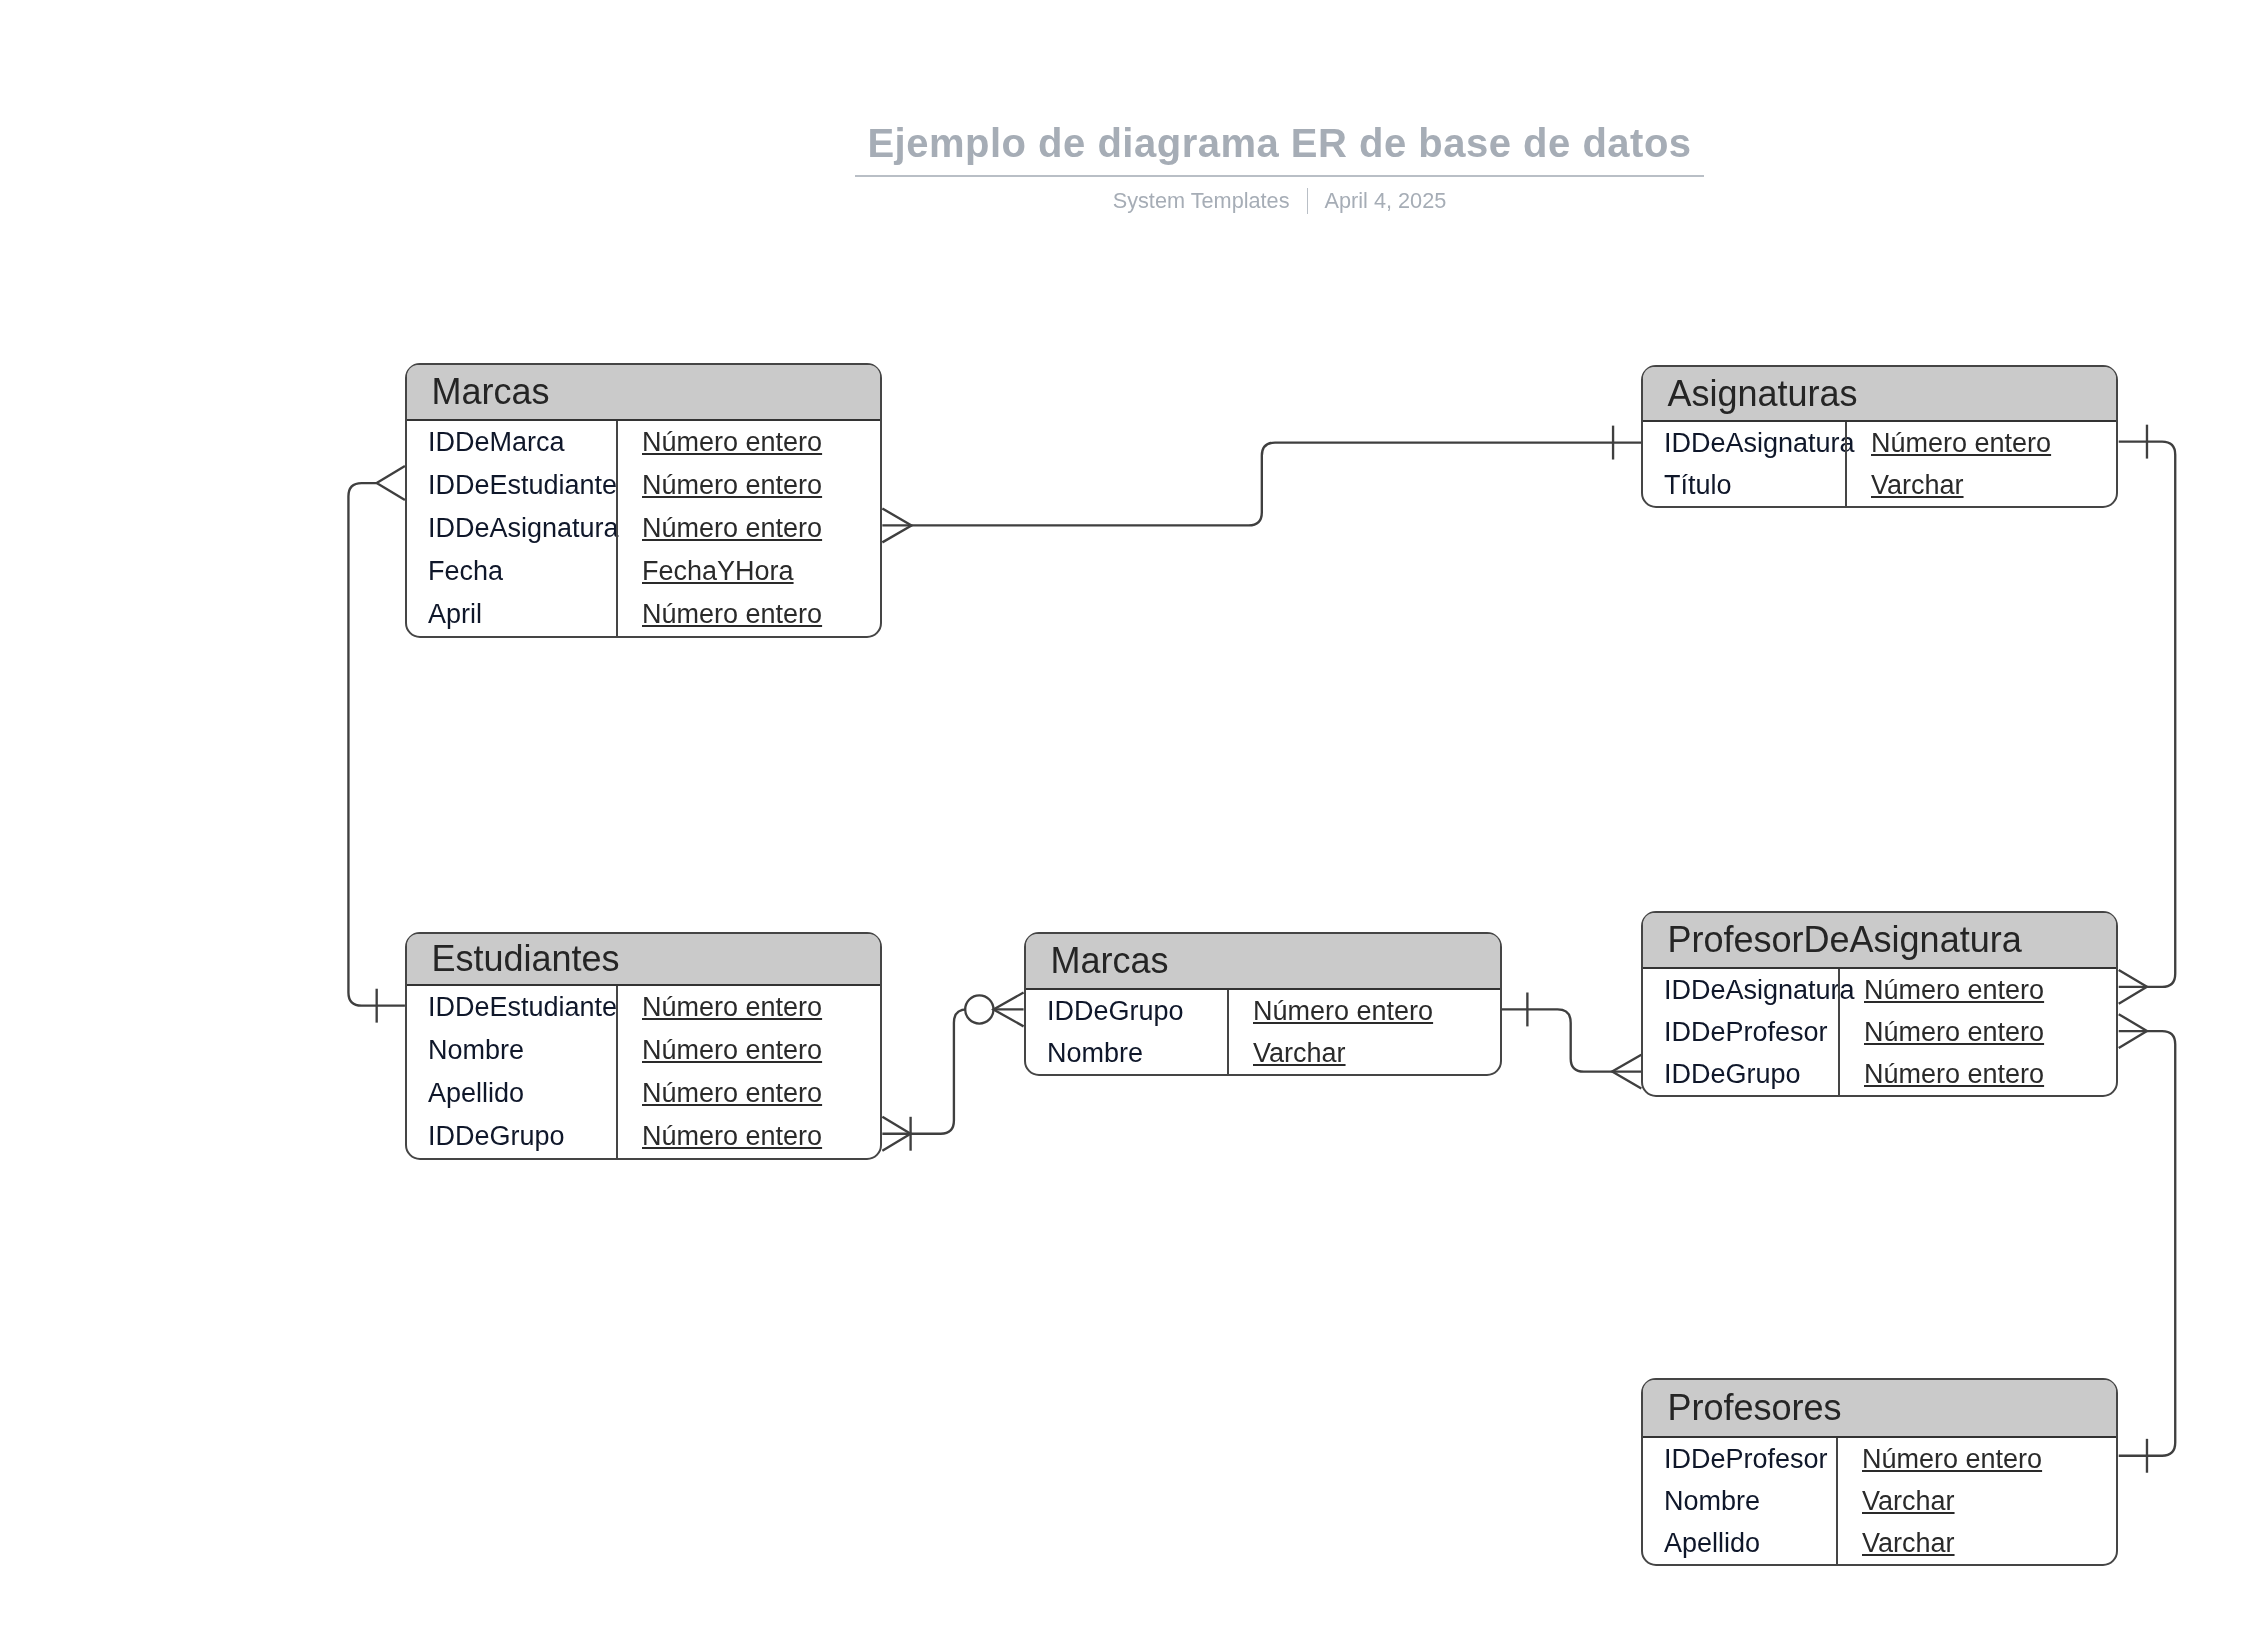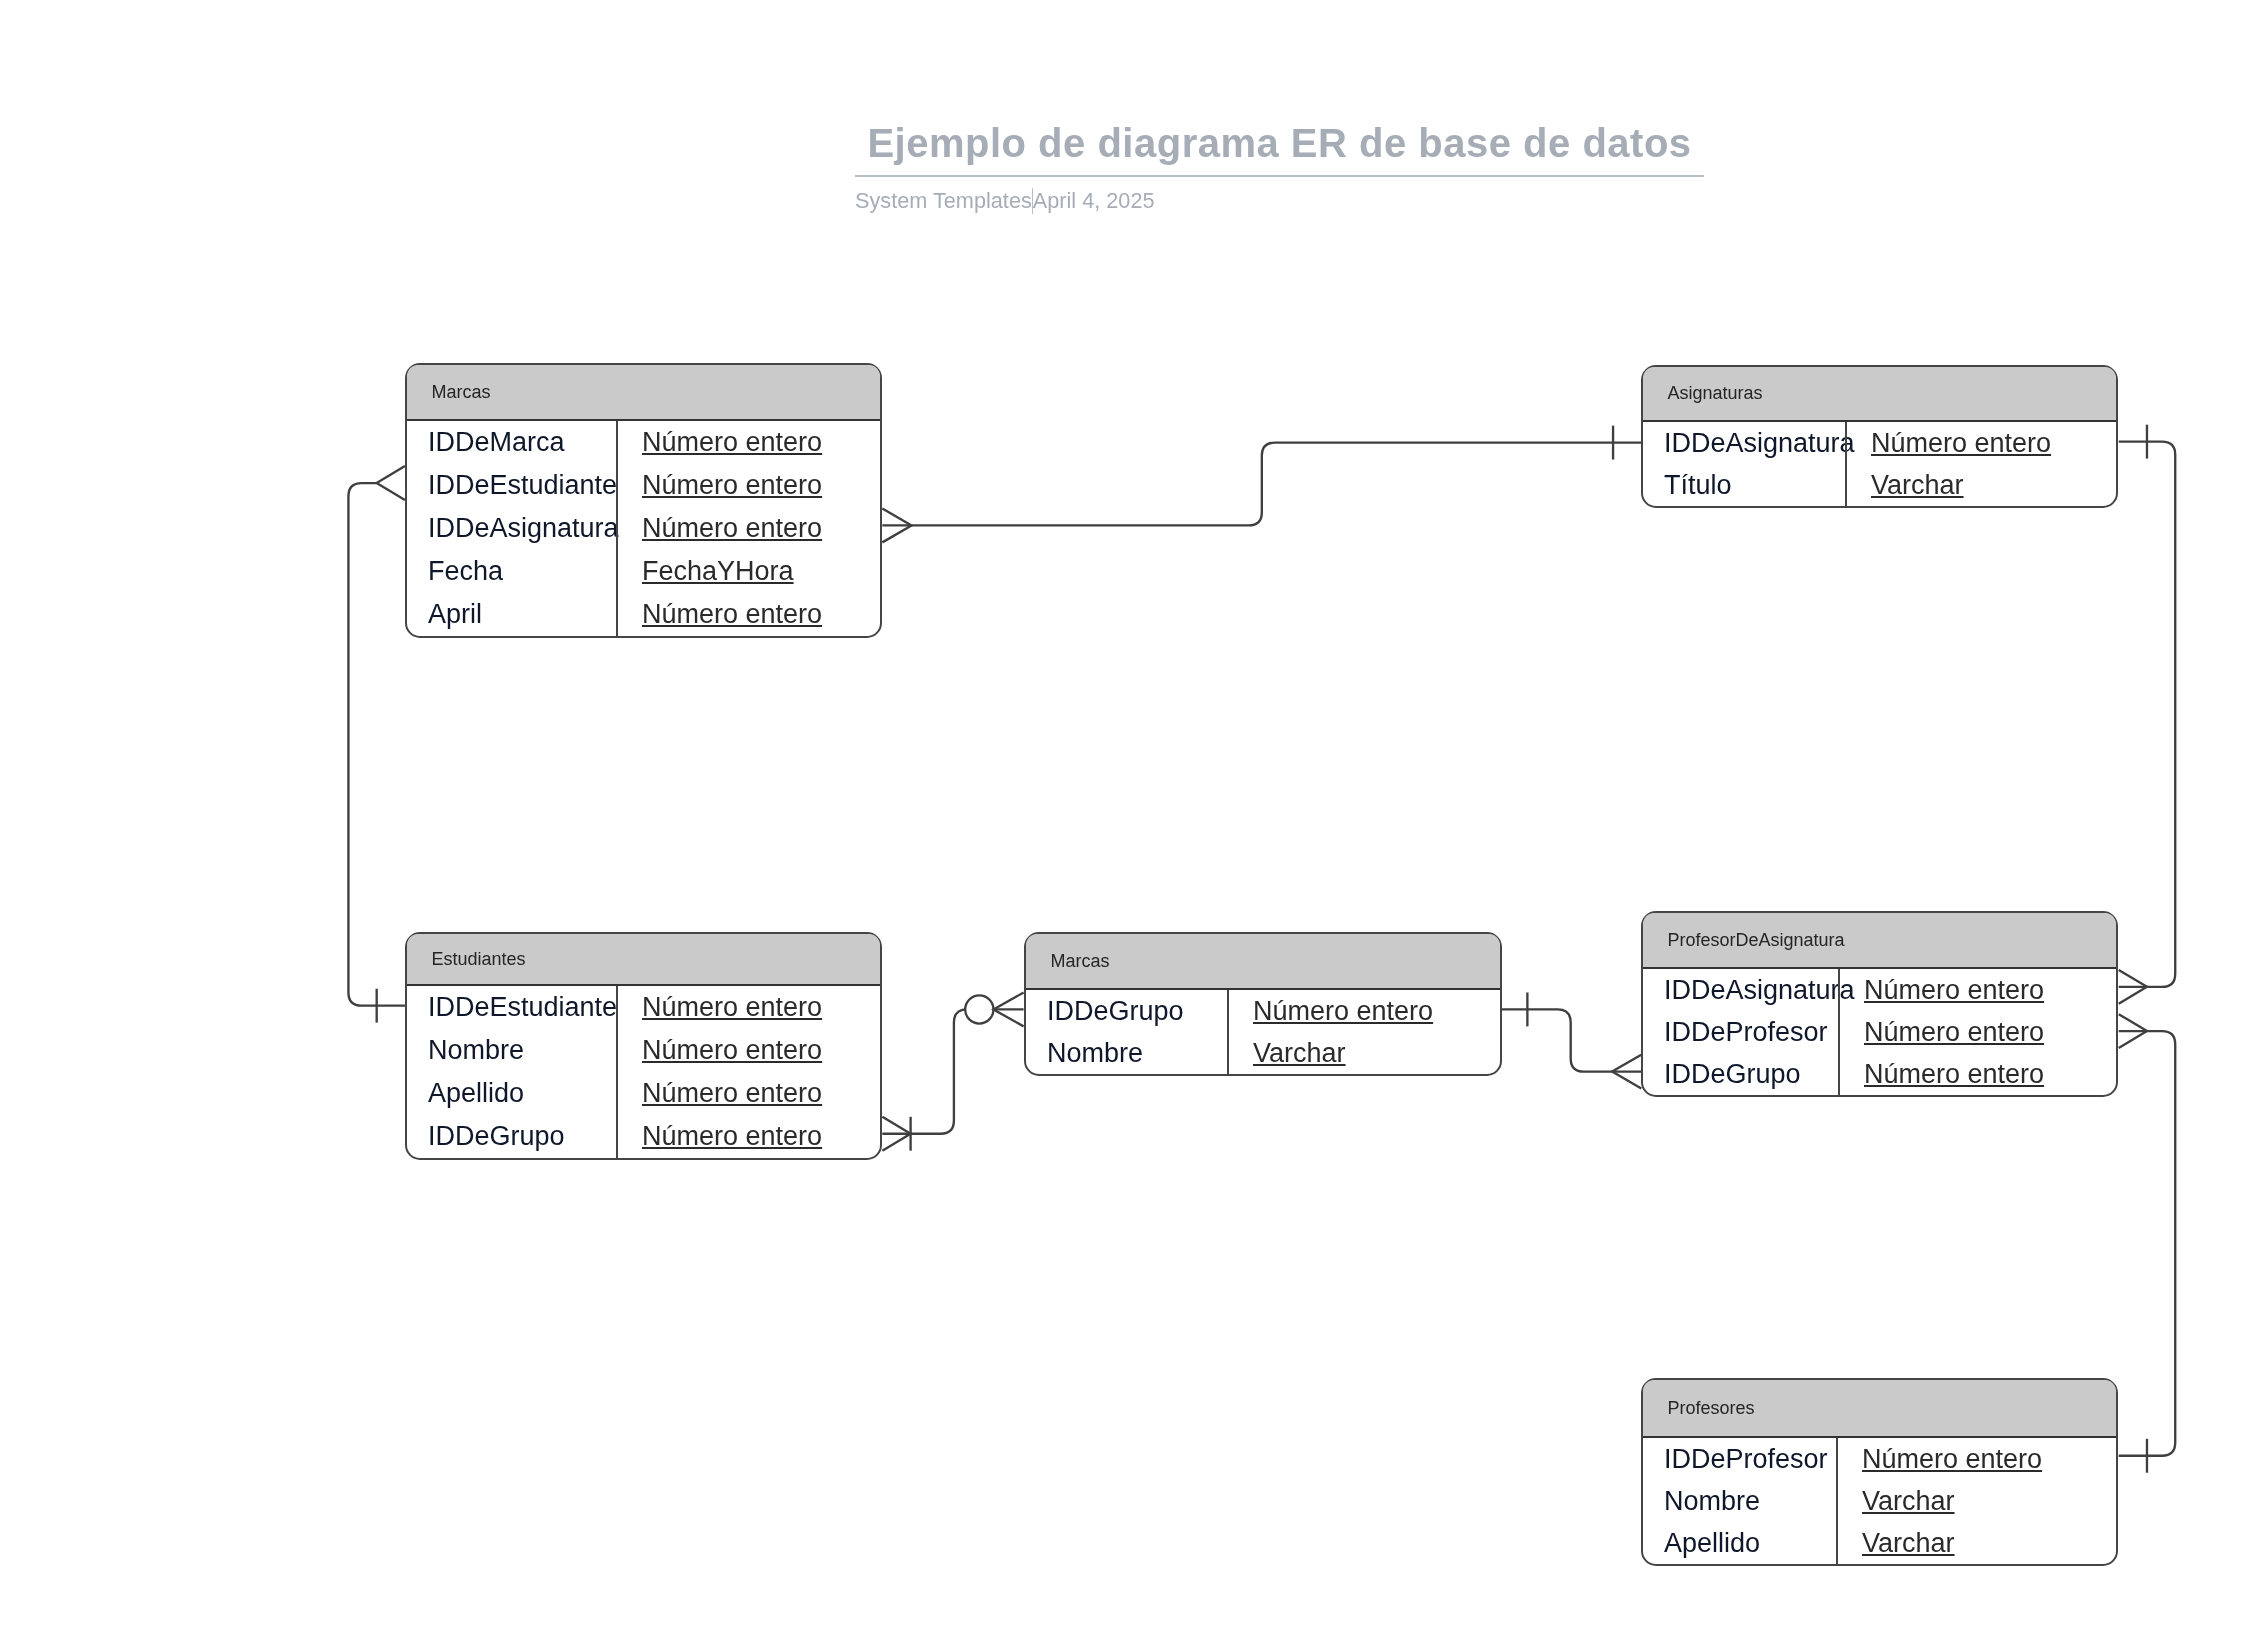--- a/index.html
+++ b/index.html
@@ -3,30 +3,30 @@
 <meta charset="utf-8">
 <style>
   html,body{margin:0;padding:0;background:#ffffff;}
   body{font-family:"Liberation Sans", sans-serif;}
   #canvas{position:relative;width:2260px;height:1646px;background:#ffffff;overflow:hidden;}
 
   
   .title-block{position:absolute;left:855px;top:121px;width:849px;text-align:center;}
   .title-block h1{margin:0;font-size:40px;line-height:45px;font-weight:bold;color:#a6adb6;letter-spacing:0.5px;text-align:center;}
   .title-rule{margin-top:8.5px;border-top:2.8px solid #b9bfc6;}
-  .meta-row{margin-top:11.3px;display:flex;justify-content:flex-start;align-items:center;
+  .meta-row{margin-top:11.3px;display:flex;justify-content:center;align-items:center;gap:17px;
             font-size:21.7px;color:#a6adb6;}
   .meta-sep{width:0;height:26px;border-left:1.9px solid #b9bfc6;}
 
   
   .entity{position:absolute;background:#ffffff;border:2.8px solid #454545;border-radius:15px;
           box-sizing:border-box;}
   .entity-header{box-sizing:border-box;display:flex;align-items:center;background:#cacaca;
           border-bottom:2.8px solid #333333;border-radius:11.3px 11.3px 0 0;padding-left:24.5px;
-          font-size:18px;color:#252525;}
+          font-size:36px;color:#252525;}
   .entity-body{position:relative;}
   .col-divider{position:absolute;top:0;bottom:0;left:var(--div);width:0;
           border-left:2.4px solid #454545;}
   .field-row{display:flex;align-items:center;}
   .field-name{box-sizing:border-box;width:var(--div);padding-left:21px;font-size:27px;color:#0f172a;
           white-space:nowrap;}
   .field-type{box-sizing:border-box;padding-left:26px;font-size:27px;color:#2a2a2a;white-space:nowrap;text-decoration:underline;}
 
   
   #rel-layer{position:absolute;left:0;top:0;width:2260px;height:1646px;}

